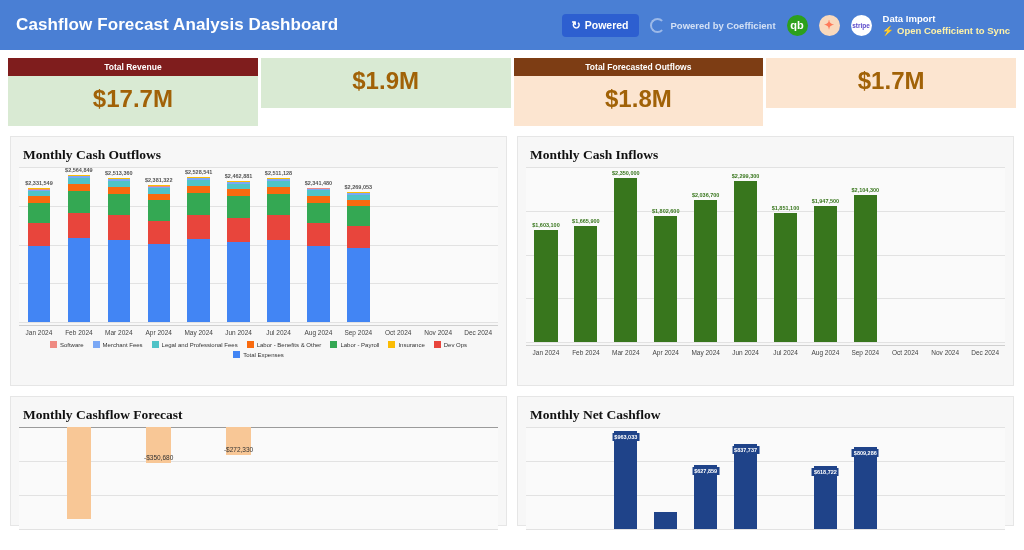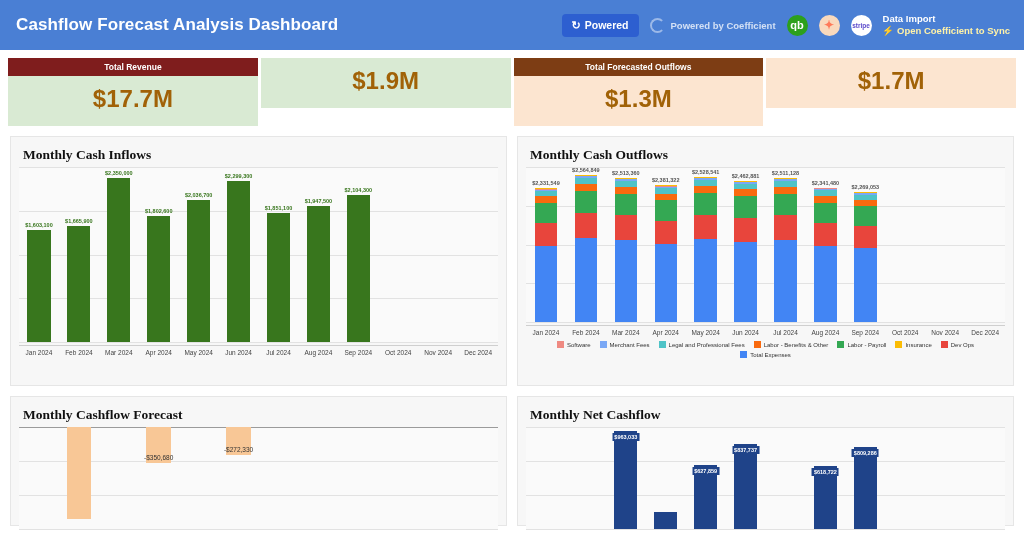--- a/index.html
+++ b/index.html
@@ -184,28 +184,208 @@
 <div class="kpi-row" id="kpi-row">
     <div class="kpi-card">
       <div class="kpi-head green">Total Revenue</div>
       <div class="kpi-val green">$17.7M</div>
     </div>
     <div class="kpi-card">
       <div class="kpi-val green">$1.9M</div>
     </div>
     <div class="kpi-card">
       <div class="kpi-head brown">Total Forecasted Outflows</div>
-      <div class="kpi-val brown">$1.3M</div>
+      <div class="kpi-val brown">$1.8M</div>
     </div>
     <div class="kpi-card">
       <div class="kpi-val brown">$1.7M</div>
     </div>
   </div>
 
 <div class="panels">
+  <div class="panel">
+    <div class="panel-title">Monthly Cash Outflows</div>
+    <div class="plot" id="plot-outflows" style="height:155px">
+        <div class="gridline" style="top: 0%;"></div>
+        <div class="gridline" style="top: 25%;"></div>
+        <div class="gridline" style="top: 50%;"></div>
+        <div class="gridline" style="top: 75%;"></div>
+        <div class="gridline" style="top: 100%;"></div>
+        <div class="bars">
+          <div class="bar-slot">
+            <div class="stack" style="height: 86.3537%;">
+              <span class="bar-lbl">$2,331,549</span>
+              <div class="seg" style="background: rgb(251, 188, 4); height: 0.5%;"></div>
+              <div class="seg" style="background: rgb(239, 138, 130); height: 0.5%;"></div>
+              <div class="seg" style="background: rgb(122, 168, 245); height: 1%;"></div>
+              <div class="seg" style="background: rgb(79, 195, 199); height: 4%;"></div>
+              <div class="seg" style="background: rgb(249, 106, 14); height: 5%;"></div>
+              <div class="seg" style="background: rgb(52, 168, 83); height: 15%;"></div>
+              <div class="seg" style="background: rgb(232, 69, 60); height: 17%;"></div>
+              <div class="seg" style="background: rgb(66, 133, 244); height: 57%;"></div>
+            </div>
+          </div>
+          <div class="bar-slot">
+            <div class="stack" style="height: 94.9944%;">
+              <span class="bar-lbl">$2,564,849</span>
+              <div class="seg" style="background: rgb(251, 188, 4); height: 0.5%;"></div>
+              <div class="seg" style="background: rgb(239, 138, 130); height: 0.5%;"></div>
+              <div class="seg" style="background: rgb(122, 168, 245); height: 1%;"></div>
+              <div class="seg" style="background: rgb(79, 195, 199); height: 4%;"></div>
+              <div class="seg" style="background: rgb(249, 106, 14); height: 5%;"></div>
+              <div class="seg" style="background: rgb(52, 168, 83); height: 15%;"></div>
+              <div class="seg" style="background: rgb(232, 69, 60); height: 17%;"></div>
+              <div class="seg" style="background: rgb(66, 133, 244); height: 57%;"></div>
+            </div>
+          </div>
+          <div class="bar-slot">
+            <div class="stack" style="height: 93.0874%;">
+              <span class="bar-lbl">$2,513,360</span>
+              <div class="seg" style="background: rgb(251, 188, 4); height: 0.5%;"></div>
+              <div class="seg" style="background: rgb(239, 138, 130); height: 0.5%;"></div>
+              <div class="seg" style="background: rgb(122, 168, 245); height: 1%;"></div>
+              <div class="seg" style="background: rgb(79, 195, 199); height: 4%;"></div>
+              <div class="seg" style="background: rgb(249, 106, 14); height: 5%;"></div>
+              <div class="seg" style="background: rgb(52, 168, 83); height: 15%;"></div>
+              <div class="seg" style="background: rgb(232, 69, 60); height: 17%;"></div>
+              <div class="seg" style="background: rgb(66, 133, 244); height: 57%;"></div>
+            </div>
+          </div>
+          <div class="bar-slot">
+            <div class="stack" style="height: 88.1971%;">
+              <span class="bar-lbl">$2,381,322</span>
+              <div class="seg" style="background: rgb(251, 188, 4); height: 0.5%;"></div>
+              <div class="seg" style="background: rgb(239, 138, 130); height: 0.5%;"></div>
+              <div class="seg" style="background: rgb(122, 168, 245); height: 1%;"></div>
+              <div class="seg" style="background: rgb(79, 195, 199); height: 4%;"></div>
+              <div class="seg" style="background: rgb(249, 106, 14); height: 5%;"></div>
+              <div class="seg" style="background: rgb(52, 168, 83); height: 15%;"></div>
+              <div class="seg" style="background: rgb(232, 69, 60); height: 17%;"></div>
+              <div class="seg" style="background: rgb(66, 133, 244); height: 57%;"></div>
+            </div>
+          </div>
+          <div class="bar-slot">
+            <div class="stack" style="height: 93.6497%;">
+              <span class="bar-lbl">$2,528,541</span>
+              <div class="seg" style="background: rgb(251, 188, 4); height: 0.5%;"></div>
+              <div class="seg" style="background: rgb(239, 138, 130); height: 0.5%;"></div>
+              <div class="seg" style="background: rgb(122, 168, 245); height: 1%;"></div>
+              <div class="seg" style="background: rgb(79, 195, 199); height: 4%;"></div>
+              <div class="seg" style="background: rgb(249, 106, 14); height: 5%;"></div>
+              <div class="seg" style="background: rgb(52, 168, 83); height: 15%;"></div>
+              <div class="seg" style="background: rgb(232, 69, 60); height: 17%;"></div>
+              <div class="seg" style="background: rgb(66, 133, 244); height: 57%;"></div>
+            </div>
+          </div>
+          <div class="bar-slot">
+            <div class="stack" style="height: 91.2178%;">
+              <span class="bar-lbl">$2,462,881</span>
+              <div class="seg" style="background: rgb(251, 188, 4); height: 0.5%;"></div>
+              <div class="seg" style="background: rgb(239, 138, 130); height: 0.5%;"></div>
+              <div class="seg" style="background: rgb(122, 168, 245); height: 1%;"></div>
+              <div class="seg" style="background: rgb(79, 195, 199); height: 4%;"></div>
+              <div class="seg" style="background: rgb(249, 106, 14); height: 5%;"></div>
+              <div class="seg" style="background: rgb(52, 168, 83); height: 15%;"></div>
+              <div class="seg" style="background: rgb(232, 69, 60); height: 17%;"></div>
+              <div class="seg" style="background: rgb(66, 133, 244); height: 57%;"></div>
+            </div>
+          </div>
+          <div class="bar-slot">
+            <div class="stack" style="height: 93.0047%;">
+              <span class="bar-lbl">$2,511,128</span>
+              <div class="seg" style="background: rgb(251, 188, 4); height: 0.5%;"></div>
+              <div class="seg" style="background: rgb(239, 138, 130); height: 0.5%;"></div>
+              <div class="seg" style="background: rgb(122, 168, 245); height: 1%;"></div>
+              <div class="seg" style="background: rgb(79, 195, 199); height: 4%;"></div>
+              <div class="seg" style="background: rgb(249, 106, 14); height: 5%;"></div>
+              <div class="seg" style="background: rgb(52, 168, 83); height: 15%;"></div>
+              <div class="seg" style="background: rgb(232, 69, 60); height: 17%;"></div>
+              <div class="seg" style="background: rgb(66, 133, 244); height: 57%;"></div>
+            </div>
+          </div>
+          <div class="bar-slot">
+            <div class="stack" style="height: 86.7215%;">
+              <span class="bar-lbl">$2,341,480</span>
+              <div class="seg" style="background: rgb(251, 188, 4); height: 0.5%;"></div>
+              <div class="seg" style="background: rgb(239, 138, 130); height: 0.5%;"></div>
+              <div class="seg" style="background: rgb(122, 168, 245); height: 1%;"></div>
+              <div class="seg" style="background: rgb(79, 195, 199); height: 4%;"></div>
+              <div class="seg" style="background: rgb(249, 106, 14); height: 5%;"></div>
+              <div class="seg" style="background: rgb(52, 168, 83); height: 15%;"></div>
+              <div class="seg" style="background: rgb(232, 69, 60); height: 17%;"></div>
+              <div class="seg" style="background: rgb(66, 133, 244); height: 57%;"></div>
+            </div>
+          </div>
+          <div class="bar-slot">
+            <div class="stack" style="height: 84.039%;">
+              <span class="bar-lbl">$2,269,053</span>
+              <div class="seg" style="background: rgb(251, 188, 4); height: 0.5%;"></div>
+              <div class="seg" style="background: rgb(239, 138, 130); height: 0.5%;"></div>
+              <div class="seg" style="background: rgb(122, 168, 245); height: 1%;"></div>
+              <div class="seg" style="background: rgb(79, 195, 199); height: 4%;"></div>
+              <div class="seg" style="background: rgb(249, 106, 14); height: 5%;"></div>
+              <div class="seg" style="background: rgb(52, 168, 83); height: 15%;"></div>
+              <div class="seg" style="background: rgb(232, 69, 60); height: 17%;"></div>
+              <div class="seg" style="background: rgb(66, 133, 244); height: 57%;"></div>
+            </div>
+          </div>
+          <div class="bar-slot"></div>
+          <div class="bar-slot"></div>
+          <div class="bar-slot"></div>
+        </div>
+      </div>
+    <div class="axis" id="axis-outflows">
+        <div class="axis-tick">Jan 2024</div>
+        <div class="axis-tick">Feb 2024</div>
+        <div class="axis-tick">Mar 2024</div>
+        <div class="axis-tick">Apr 2024</div>
+        <div class="axis-tick">May 2024</div>
+        <div class="axis-tick">Jun 2024</div>
+        <div class="axis-tick">Jul 2024</div>
+        <div class="axis-tick">Aug 2024</div>
+        <div class="axis-tick">Sep 2024</div>
+        <div class="axis-tick">Oct 2024</div>
+        <div class="axis-tick">Nov 2024</div>
+        <div class="axis-tick">Dec 2024</div>
+      </div>
+    <div class="legend" id="legend-outflows">
+        <div class="legend-item">
+          <span class="legend-sw" style="background: rgb(239, 138, 130);"></span>
+          <span class="legend-lbl">Software</span>
+        </div>
+        <div class="legend-item">
+          <span class="legend-sw" style="background: rgb(122, 168, 245);"></span>
+          <span class="legend-lbl">Merchant Fees</span>
+        </div>
+        <div class="legend-item">
+          <span class="legend-sw" style="background: rgb(79, 195, 199);"></span>
+          <span class="legend-lbl">Legal and Professional Fees</span>
+        </div>
+        <div class="legend-item">
+          <span class="legend-sw" style="background: rgb(249, 106, 14);"></span>
+          <span class="legend-lbl">Labor - Benefits &amp; Other</span>
+        </div>
+        <div class="legend-item">
+          <span class="legend-sw" style="background: rgb(52, 168, 83);"></span>
+          <span class="legend-lbl">Labor - Payroll</span>
+        </div>
+        <div class="legend-item">
+          <span class="legend-sw" style="background: rgb(251, 188, 4);"></span>
+          <span class="legend-lbl">Insurance</span>
+        </div>
+        <div class="legend-item">
+          <span class="legend-sw" style="background: rgb(232, 69, 60);"></span>
+          <span class="legend-lbl">Dev Ops</span>
+        </div>
+        <div class="legend-item">
+          <span class="legend-sw" style="background: rgb(66, 133, 244);"></span>
+          <span class="legend-lbl">Total Expenses</span>
+        </div>
+      </div>
+  </div>
   <div class="panel">
     <div class="panel-title">Monthly Cash Inflows</div>
     <div class="plot" id="plot-inflows" style="height:175px">
         <div class="gridline" style="top: 0%;"></div>
         <div class="gridline" style="top: 25%;"></div>
         <div class="gridline" style="top: 50%;"></div>
         <div class="gridline" style="top: 75%;"></div>
         <div class="gridline" style="top: 100%;"></div>
         <div class="bars">
           <div class="bar-slot">
@@ -266,200 +446,20 @@
         <div class="axis-tick">May 2024</div>
         <div class="axis-tick">Jun 2024</div>
         <div class="axis-tick">Jul 2024</div>
         <div class="axis-tick">Aug 2024</div>
         <div class="axis-tick">Sep 2024</div>
         <div class="axis-tick">Oct 2024</div>
         <div class="axis-tick">Nov 2024</div>
         <div class="axis-tick">Dec 2024</div>
       </div>
   </div>
-  <div class="panel">
-    <div class="panel-title">Monthly Cash Outflows</div>
-    <div class="plot" id="plot-outflows" style="height:155px">
-        <div class="gridline" style="top: 0%;"></div>
-        <div class="gridline" style="top: 25%;"></div>
-        <div class="gridline" style="top: 50%;"></div>
-        <div class="gridline" style="top: 75%;"></div>
-        <div class="gridline" style="top: 100%;"></div>
-        <div class="bars">
-          <div class="bar-slot">
-            <div class="stack" style="height: 86.3537%;">
-              <span class="bar-lbl">$2,331,549</span>
-              <div class="seg" style="background: rgb(251, 188, 4); height: 0.5%;"></div>
-              <div class="seg" style="background: rgb(239, 138, 130); height: 0.5%;"></div>
-              <div class="seg" style="background: rgb(122, 168, 245); height: 1%;"></div>
-              <div class="seg" style="background: rgb(79, 195, 199); height: 4%;"></div>
-              <div class="seg" style="background: rgb(249, 106, 14); height: 5%;"></div>
-              <div class="seg" style="background: rgb(52, 168, 83); height: 15%;"></div>
-              <div class="seg" style="background: rgb(232, 69, 60); height: 17%;"></div>
-              <div class="seg" style="background: rgb(66, 133, 244); height: 57%;"></div>
-            </div>
-          </div>
-          <div class="bar-slot">
-            <div class="stack" style="height: 94.9944%;">
-              <span class="bar-lbl">$2,564,849</span>
-              <div class="seg" style="background: rgb(251, 188, 4); height: 0.5%;"></div>
-              <div class="seg" style="background: rgb(239, 138, 130); height: 0.5%;"></div>
-              <div class="seg" style="background: rgb(122, 168, 245); height: 1%;"></div>
-              <div class="seg" style="background: rgb(79, 195, 199); height: 4%;"></div>
-              <div class="seg" style="background: rgb(249, 106, 14); height: 5%;"></div>
-              <div class="seg" style="background: rgb(52, 168, 83); height: 15%;"></div>
-              <div class="seg" style="background: rgb(232, 69, 60); height: 17%;"></div>
-              <div class="seg" style="background: rgb(66, 133, 244); height: 57%;"></div>
-            </div>
-          </div>
-          <div class="bar-slot">
-            <div class="stack" style="height: 93.0874%;">
-              <span class="bar-lbl">$2,513,360</span>
-              <div class="seg" style="background: rgb(251, 188, 4); height: 0.5%;"></div>
-              <div class="seg" style="background: rgb(239, 138, 130); height: 0.5%;"></div>
-              <div class="seg" style="background: rgb(122, 168, 245); height: 1%;"></div>
-              <div class="seg" style="background: rgb(79, 195, 199); height: 4%;"></div>
-              <div class="seg" style="background: rgb(249, 106, 14); height: 5%;"></div>
-              <div class="seg" style="background: rgb(52, 168, 83); height: 15%;"></div>
-              <div class="seg" style="background: rgb(232, 69, 60); height: 17%;"></div>
-              <div class="seg" style="background: rgb(66, 133, 244); height: 57%;"></div>
-            </div>
-          </div>
-          <div class="bar-slot">
-            <div class="stack" style="height: 88.1971%;">
-              <span class="bar-lbl">$2,381,322</span>
-              <div class="seg" style="background: rgb(251, 188, 4); height: 0.5%;"></div>
-              <div class="seg" style="background: rgb(239, 138, 130); height: 0.5%;"></div>
-              <div class="seg" style="background: rgb(122, 168, 245); height: 1%;"></div>
-              <div class="seg" style="background: rgb(79, 195, 199); height: 4%;"></div>
-              <div class="seg" style="background: rgb(249, 106, 14); height: 5%;"></div>
-              <div class="seg" style="background: rgb(52, 168, 83); height: 15%;"></div>
-              <div class="seg" style="background: rgb(232, 69, 60); height: 17%;"></div>
-              <div class="seg" style="background: rgb(66, 133, 244); height: 57%;"></div>
-            </div>
-          </div>
-          <div class="bar-slot">
-            <div class="stack" style="height: 93.6497%;">
-              <span class="bar-lbl">$2,528,541</span>
-              <div class="seg" style="background: rgb(251, 188, 4); height: 0.5%;"></div>
-              <div class="seg" style="background: rgb(239, 138, 130); height: 0.5%;"></div>
-              <div class="seg" style="background: rgb(122, 168, 245); height: 1%;"></div>
-              <div class="seg" style="background: rgb(79, 195, 199); height: 4%;"></div>
-              <div class="seg" style="background: rgb(249, 106, 14); height: 5%;"></div>
-              <div class="seg" style="background: rgb(52, 168, 83); height: 15%;"></div>
-              <div class="seg" style="background: rgb(232, 69, 60); height: 17%;"></div>
-              <div class="seg" style="background: rgb(66, 133, 244); height: 57%;"></div>
-            </div>
-          </div>
-          <div class="bar-slot">
-            <div class="stack" style="height: 91.2178%;">
-              <span class="bar-lbl">$2,462,881</span>
-              <div class="seg" style="background: rgb(251, 188, 4); height: 0.5%;"></div>
-              <div class="seg" style="background: rgb(239, 138, 130); height: 0.5%;"></div>
-              <div class="seg" style="background: rgb(122, 168, 245); height: 1%;"></div>
-              <div class="seg" style="background: rgb(79, 195, 199); height: 4%;"></div>
-              <div class="seg" style="background: rgb(249, 106, 14); height: 5%;"></div>
-              <div class="seg" style="background: rgb(52, 168, 83); height: 15%;"></div>
-              <div class="seg" style="background: rgb(232, 69, 60); height: 17%;"></div>
-              <div class="seg" style="background: rgb(66, 133, 244); height: 57%;"></div>
-            </div>
-          </div>
-          <div class="bar-slot">
-            <div class="stack" style="height: 93.0047%;">
-              <span class="bar-lbl">$2,511,128</span>
-              <div class="seg" style="background: rgb(251, 188, 4); height: 0.5%;"></div>
-              <div class="seg" style="background: rgb(239, 138, 130); height: 0.5%;"></div>
-              <div class="seg" style="background: rgb(122, 168, 245); height: 1%;"></div>
-              <div class="seg" style="background: rgb(79, 195, 199); height: 4%;"></div>
-              <div class="seg" style="background: rgb(249, 106, 14); height: 5%;"></div>
-              <div class="seg" style="background: rgb(52, 168, 83); height: 15%;"></div>
-              <div class="seg" style="background: rgb(232, 69, 60); height: 17%;"></div>
-              <div class="seg" style="background: rgb(66, 133, 244); height: 57%;"></div>
-            </div>
-          </div>
-          <div class="bar-slot">
-            <div class="stack" style="height: 86.7215%;">
-              <span class="bar-lbl">$2,341,480</span>
-              <div class="seg" style="background: rgb(251, 188, 4); height: 0.5%;"></div>
-              <div class="seg" style="background: rgb(239, 138, 130); height: 0.5%;"></div>
-              <div class="seg" style="background: rgb(122, 168, 245); height: 1%;"></div>
-              <div class="seg" style="background: rgb(79, 195, 199); height: 4%;"></div>
-              <div class="seg" style="background: rgb(249, 106, 14); height: 5%;"></div>
-              <div class="seg" style="background: rgb(52, 168, 83); height: 15%;"></div>
-              <div class="seg" style="background: rgb(232, 69, 60); height: 17%;"></div>
-              <div class="seg" style="background: rgb(66, 133, 244); height: 57%;"></div>
-            </div>
-          </div>
-          <div class="bar-slot">
-            <div class="stack" style="height: 84.039%;">
-              <span class="bar-lbl">$2,269,053</span>
-              <div class="seg" style="background: rgb(251, 188, 4); height: 0.5%;"></div>
-              <div class="seg" style="background: rgb(239, 138, 130); height: 0.5%;"></div>
-              <div class="seg" style="background: rgb(122, 168, 245); height: 1%;"></div>
-              <div class="seg" style="background: rgb(79, 195, 199); height: 4%;"></div>
-              <div class="seg" style="background: rgb(249, 106, 14); height: 5%;"></div>
-              <div class="seg" style="background: rgb(52, 168, 83); height: 15%;"></div>
-              <div class="seg" style="background: rgb(232, 69, 60); height: 17%;"></div>
-              <div class="seg" style="background: rgb(66, 133, 244); height: 57%;"></div>
-            </div>
-          </div>
-          <div class="bar-slot"></div>
-          <div class="bar-slot"></div>
-          <div class="bar-slot"></div>
-        </div>
-      </div>
-    <div class="axis" id="axis-outflows">
-        <div class="axis-tick">Jan 2024</div>
-        <div class="axis-tick">Feb 2024</div>
-        <div class="axis-tick">Mar 2024</div>
-        <div class="axis-tick">Apr 2024</div>
-        <div class="axis-tick">May 2024</div>
-        <div class="axis-tick">Jun 2024</div>
-        <div class="axis-tick">Jul 2024</div>
-        <div class="axis-tick">Aug 2024</div>
-        <div class="axis-tick">Sep 2024</div>
-        <div class="axis-tick">Oct 2024</div>
-        <div class="axis-tick">Nov 2024</div>
-        <div class="axis-tick">Dec 2024</div>
-      </div>
-    <div class="legend" id="legend-outflows">
-        <div class="legend-item">
-          <span class="legend-sw" style="background: rgb(239, 138, 130);"></span>
-          <span class="legend-lbl">Software</span>
-        </div>
-        <div class="legend-item">
-          <span class="legend-sw" style="background: rgb(122, 168, 245);"></span>
-          <span class="legend-lbl">Merchant Fees</span>
-        </div>
-        <div class="legend-item">
-          <span class="legend-sw" style="background: rgb(79, 195, 199);"></span>
-          <span class="legend-lbl">Legal and Professional Fees</span>
-        </div>
-        <div class="legend-item">
-          <span class="legend-sw" style="background: rgb(249, 106, 14);"></span>
-          <span class="legend-lbl">Labor - Benefits &amp; Other</span>
-        </div>
-        <div class="legend-item">
-          <span class="legend-sw" style="background: rgb(52, 168, 83);"></span>
-          <span class="legend-lbl">Labor - Payroll</span>
-        </div>
-        <div class="legend-item">
-          <span class="legend-sw" style="background: rgb(251, 188, 4);"></span>
-          <span class="legend-lbl">Insurance</span>
-        </div>
-        <div class="legend-item">
-          <span class="legend-sw" style="background: rgb(232, 69, 60);"></span>
-          <span class="legend-lbl">Dev Ops</span>
-        </div>
-        <div class="legend-item">
-          <span class="legend-sw" style="background: rgb(66, 133, 244);"></span>
-          <span class="legend-lbl">Total Expenses</span>
-        </div>
-      </div>
-  </div>
 </div>
 
 <div class="panels">
   <div class="panel" style="height:130px">
     <div class="panel-title">Monthly Cashflow Forecast</div>
     <div class="plot" id="plot-forecast" style="height:102px">
         <div class="gridline top" style="top: 0%;"></div>
         <div class="gridline" style="top: 33.3333%;"></div>
         <div class="gridline" style="top: 66.6667%;"></div>
         <div class="gridline" style="top: 100%;"></div>

